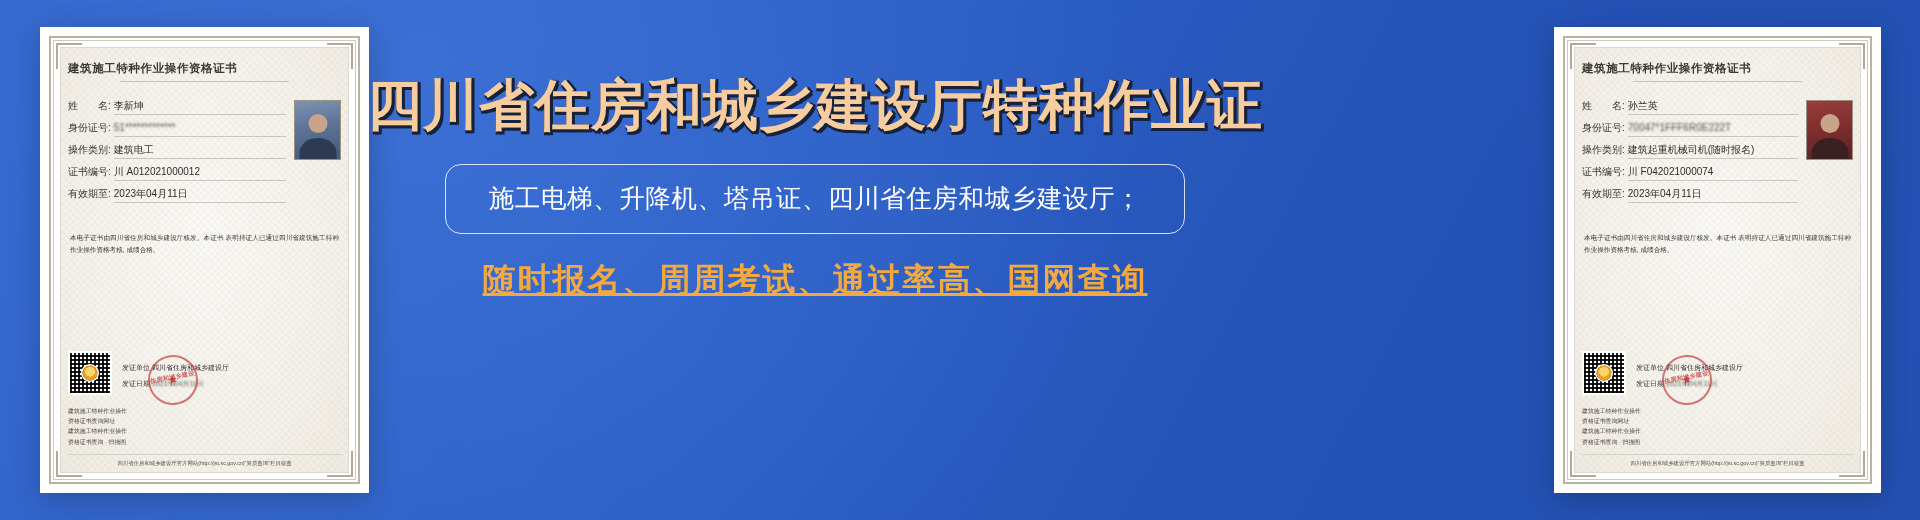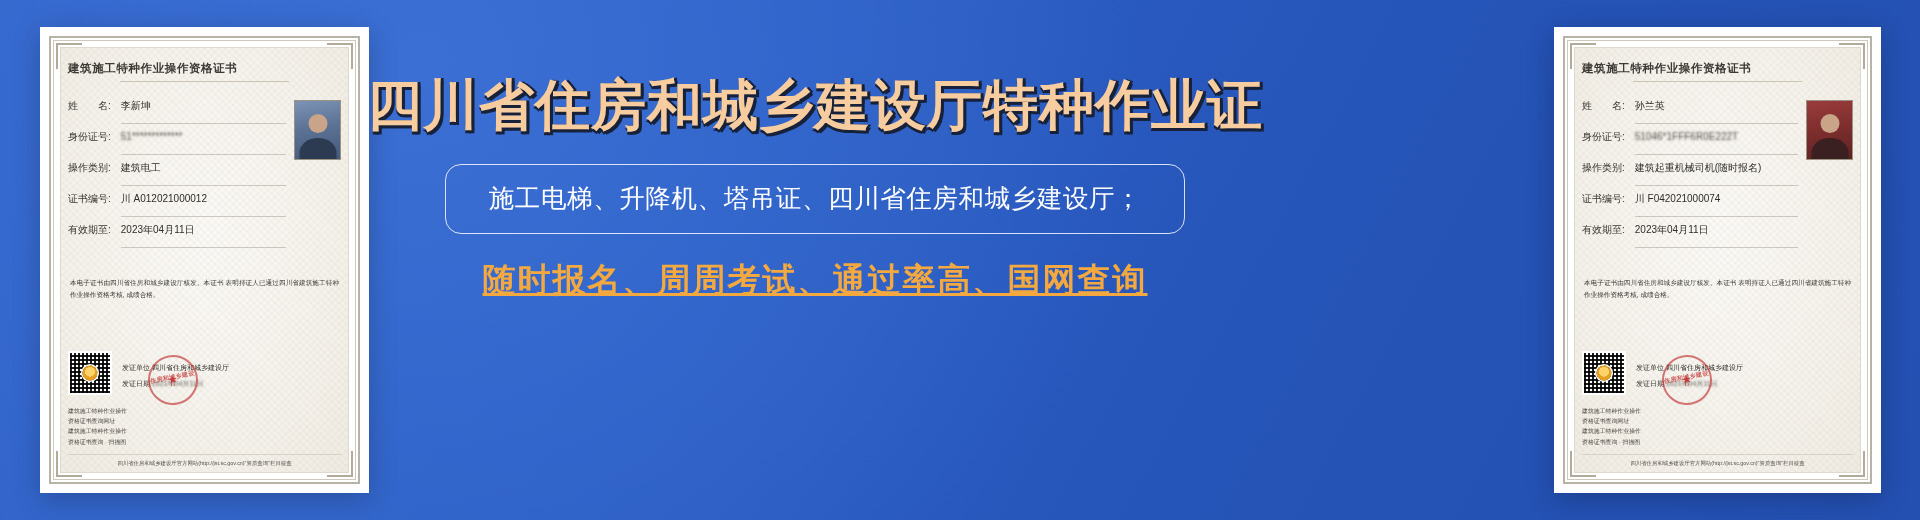--- a/index.html
+++ b/index.html
@@ -80,23 +80,23 @@
     display:flex; margin-top:18px; gap:8px;
   }
   .cert-fields { flex:1; }
   .cert-field {
     display:flex; align-items:baseline;
     font-size:10px; color:#3a3831; line-height:1.1;
     margin-bottom:7px; white-space:nowrap;
   }
   .cert-field .lbl { color:#3a3831; }
   .cert-field .val {
-    margin-left:10px; color:#2f2d28;
+    margin-left:3px; color:#2f2d28;
     border-bottom:1px solid rgba(140,132,118,.4);
-    padding-bottom:12px; flex:1;
+    padding-bottom:3px; flex:1;
   }
   .cert-field .val.blur {
     color:transparent;
     text-shadow:0 0 2.4px rgba(60,58,52,.9);
   }
   .cert-photo {
     width:47px; height:60px;
     background:linear-gradient(170deg,#7d93b5 0%,#5d7396 45%,#43597d 100%);
     border:1px solid #9a9382;
     position:relative; flex:0 0 auto; overflow:hidden;
@@ -351,21 +351,21 @@
         <div class="cert-title-rule"></div>
 
         <div class="cert-body">
           <div class="cert-fields">
             <div class="cert-field">
                 <span class="lbl">姓　　名:</span>
                 <span class="val">孙兰英</span>
               </div>
             <div class="cert-field">
                 <span class="lbl">身份证号:</span>
-                <span class="val blur">51046*1FFF6R0E222T</span>
+                <span class="val blur">70047*1FFF6R0E222T</span>
               </div>
             <div class="cert-field">
                 <span class="lbl">操作类别:</span>
                 <span class="val">建筑起重机械司机(随时报名)</span>
               </div>
             <div class="cert-field">
                 <span class="lbl">证书编号:</span>
                 <span class="val">川 F042021000074</span>
               </div>
             <div class="cert-field">

